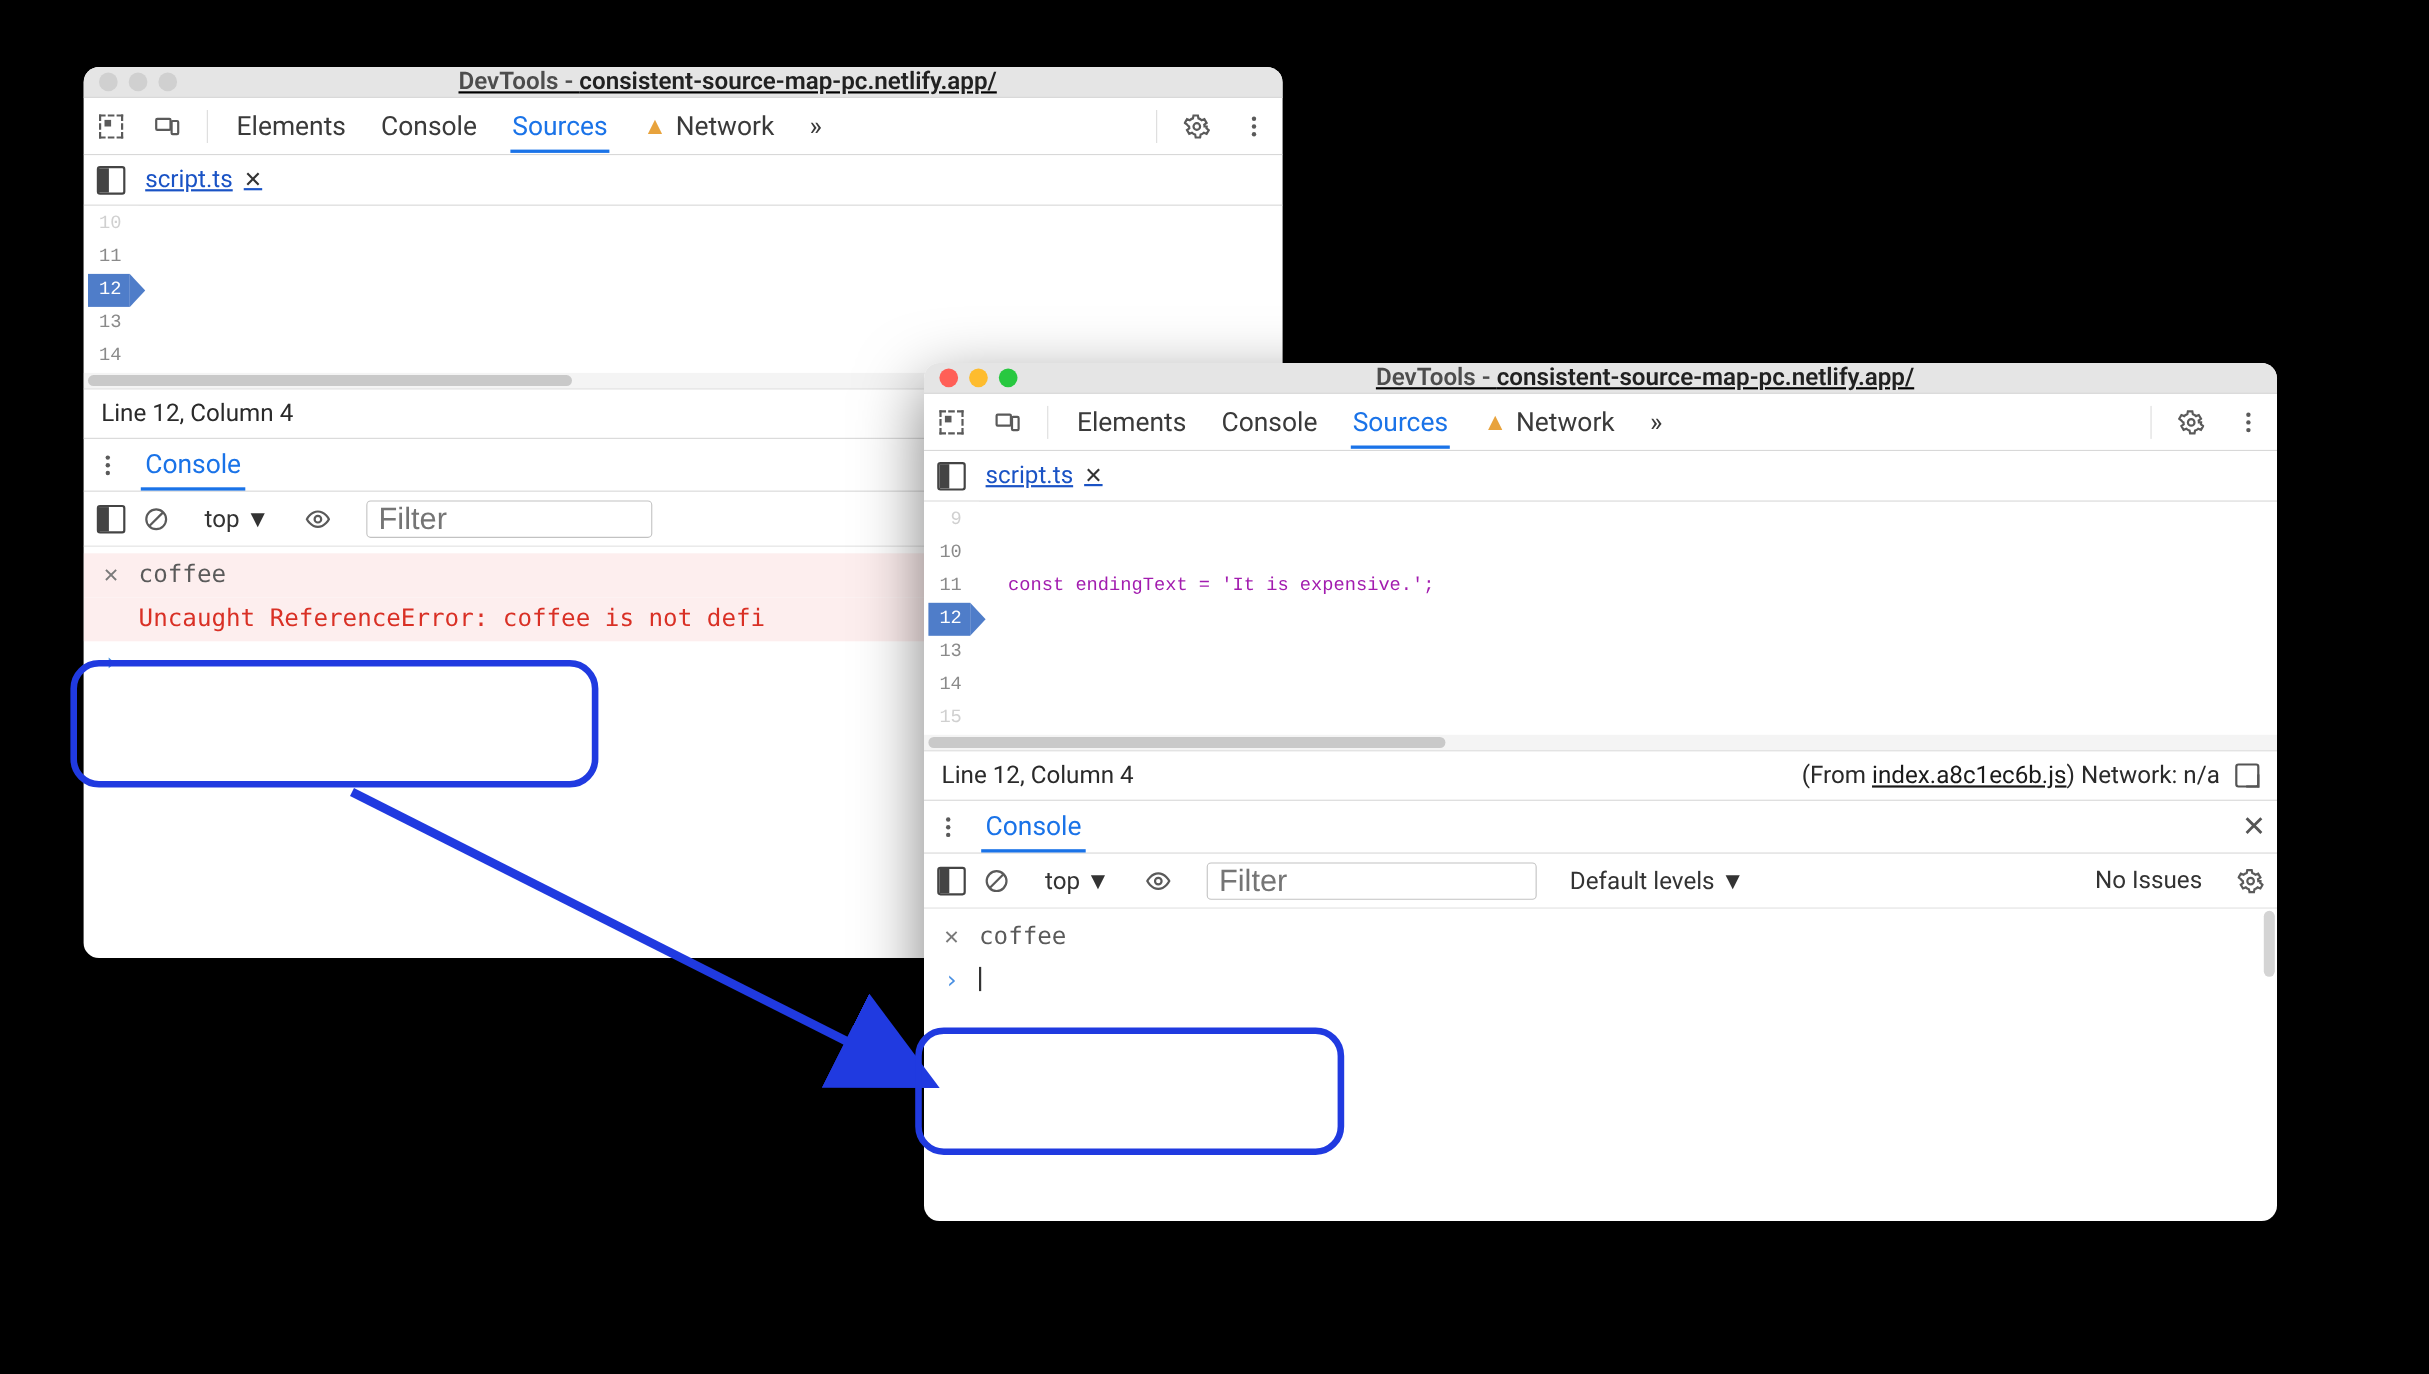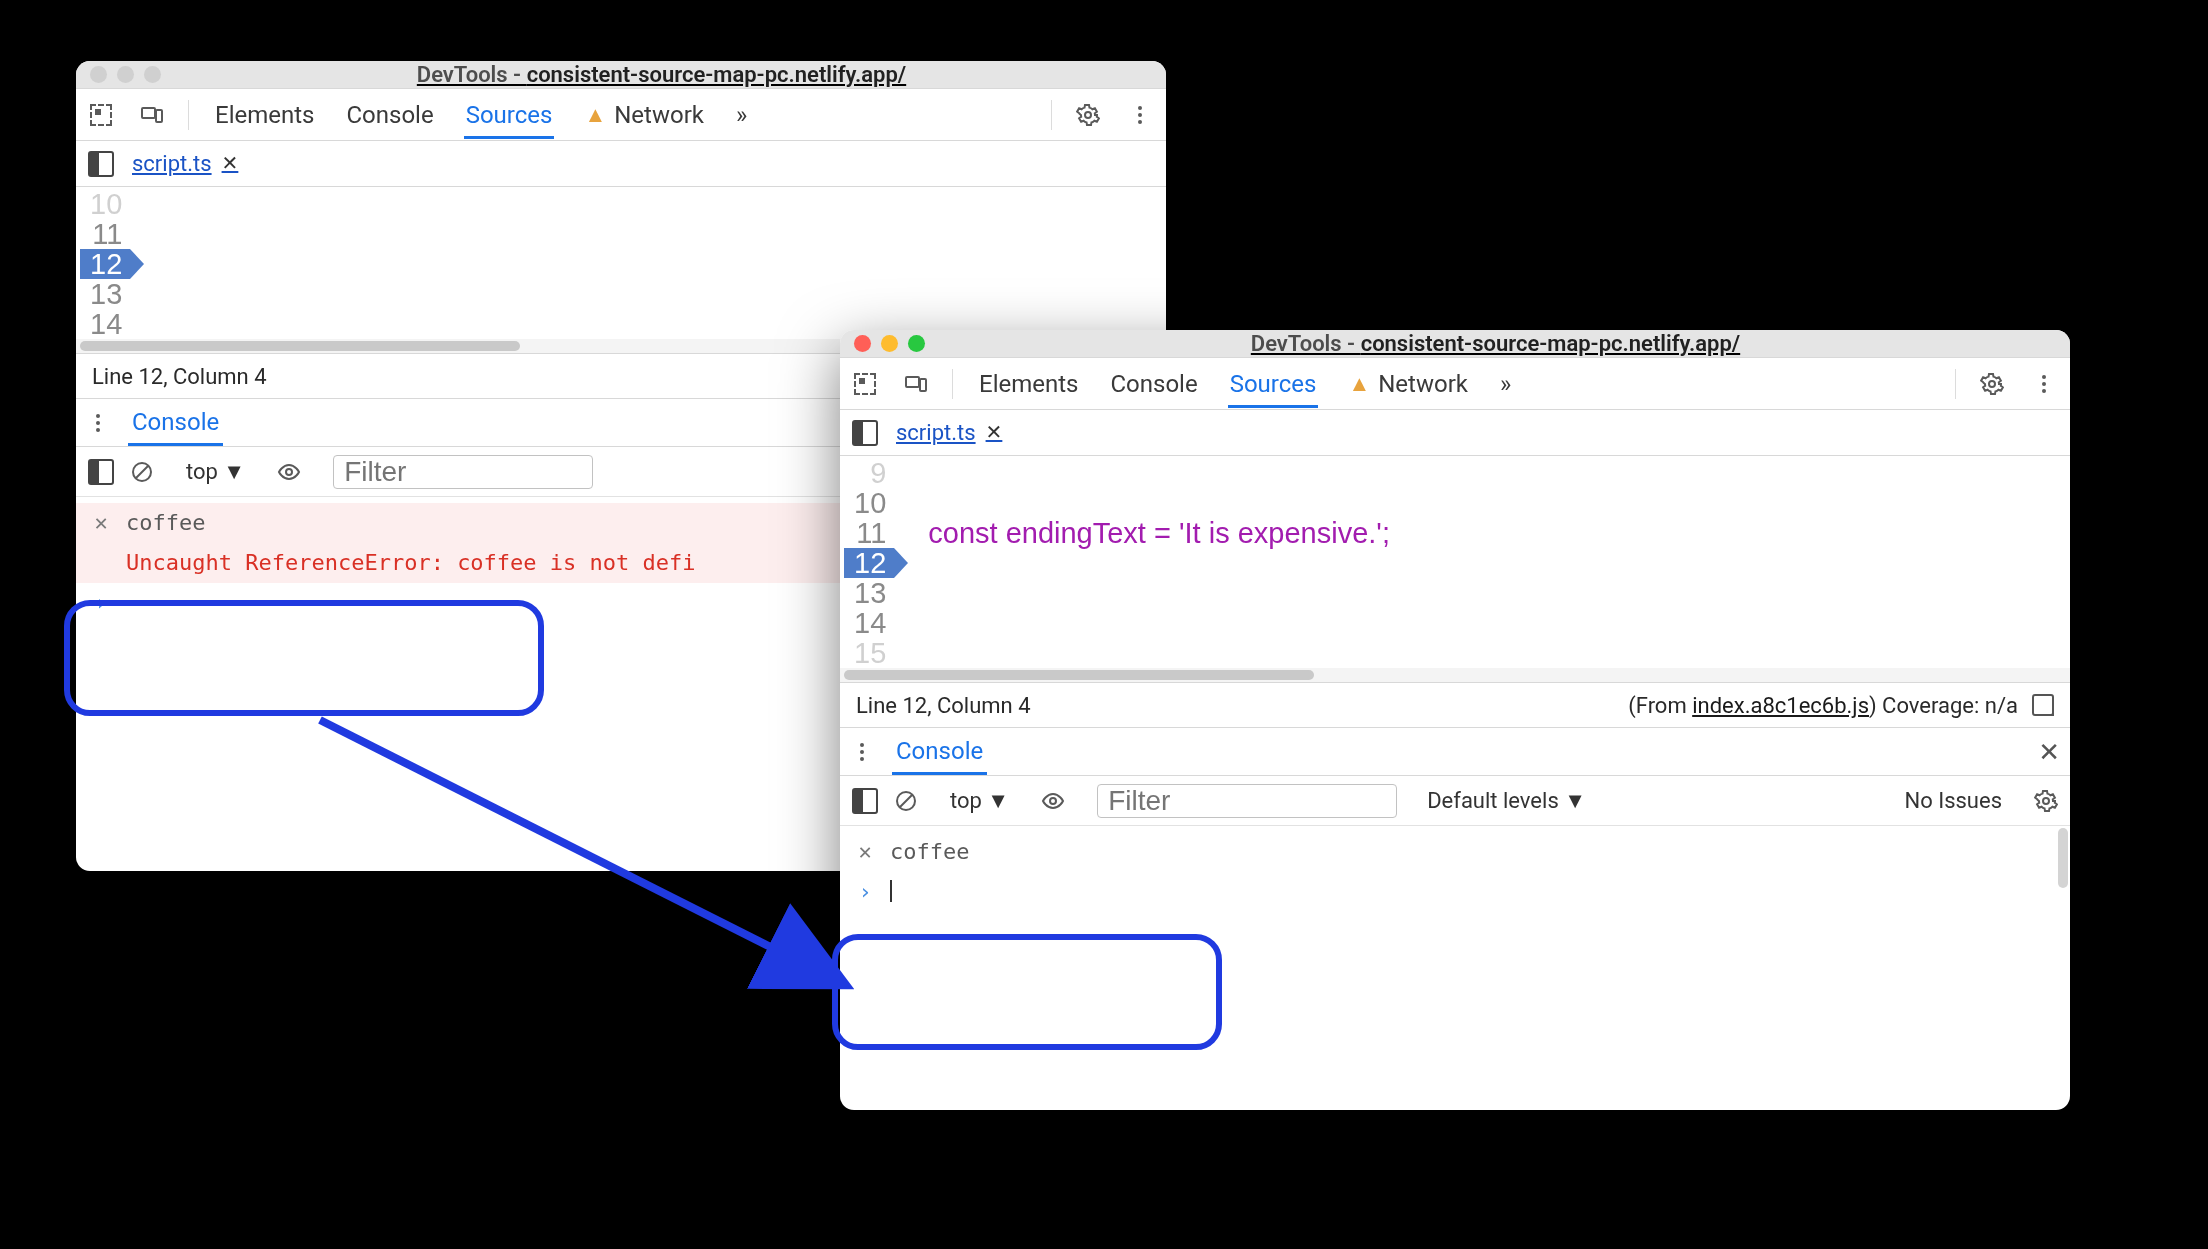--- a/index.html
+++ b/index.html
@@ -65,22 +65,22 @@
     display: flex;
     align-items: center;
     padding: 0 12px;
     gap: 18px;
     flex-shrink: 0;
   }
   .file-tab { font-size: 22px; color: #1a53c5; display: flex; gap: 10px; text-decoration: underline; }
   .file-tab .x { color: #333; text-decoration: none; font-size: 20px; cursor: pointer; }
 
   .code-area {
-    font-family: Liberation Sans, sans-serif;
-    font-size: 29px;
+    font-family: Liberation Mono, monospace;
+    font-size: 17px;
     line-height: 30px;
     display: flex;
     overflow: hidden;
     position: relative;
     flex-shrink: 0;
   }
   .gutter { background: #fff; text-align: right; color: #8a8a8a; padding: 2px 8px 2px 4px; user-select:none; }
   .gutter .ln { height: 30px; padding-right: 8px; }
   .gutter .ln.current {
     background: #4f7dc9; color: #fff; position: relative;
@@ -379,21 +379,21 @@
     </div>
   </div>
 
   <div class="hscroll">
     <div class="hscroll-thumb" style="left:4px; width:470px;"></div>
   </div>
 
   <div class="statusbar">
     <span>Line 12, Column 4</span>
     <span class="right">
-      <span><span>(From </span><a>index.a8c1ec6b.js</a><span>)  Coverage: n/a</span></span>
+      <span><span>(From </span><a>index.a8c1ec6b.js</a><span>)  Network: n/a</span></span>
       <span class="icon-btn">
           <span class="box-icon corner"></span>
         </span>
     </span>
   </div>
 
   <div class="drawer-header">
     <span class="icon-btn">
       <svg class="tb-icon" viewBox="0 0 24 24" fill="currentColor">
           <circle cx="12" cy="5" r="2"></circle>

